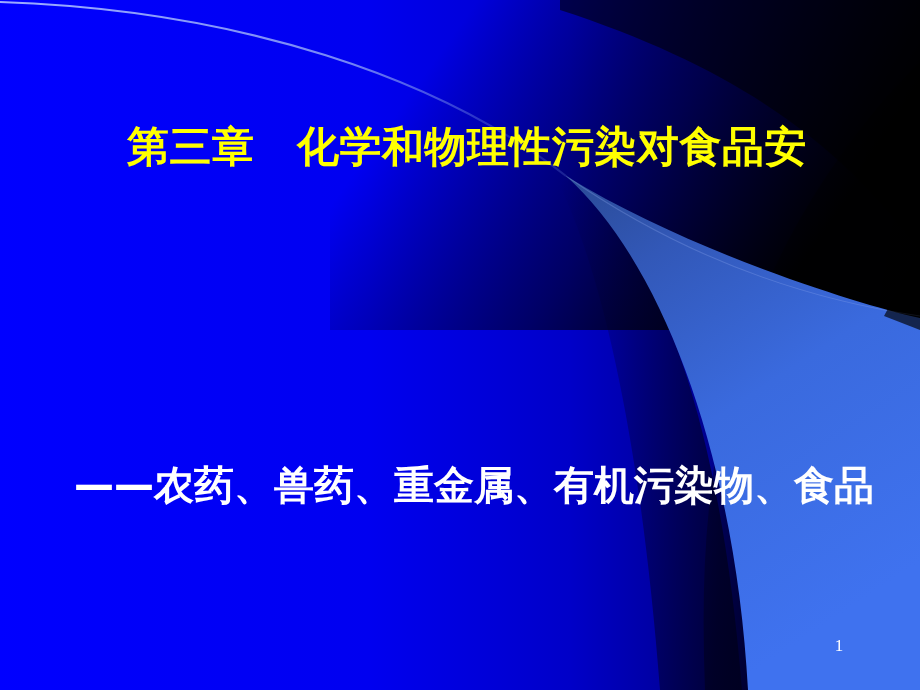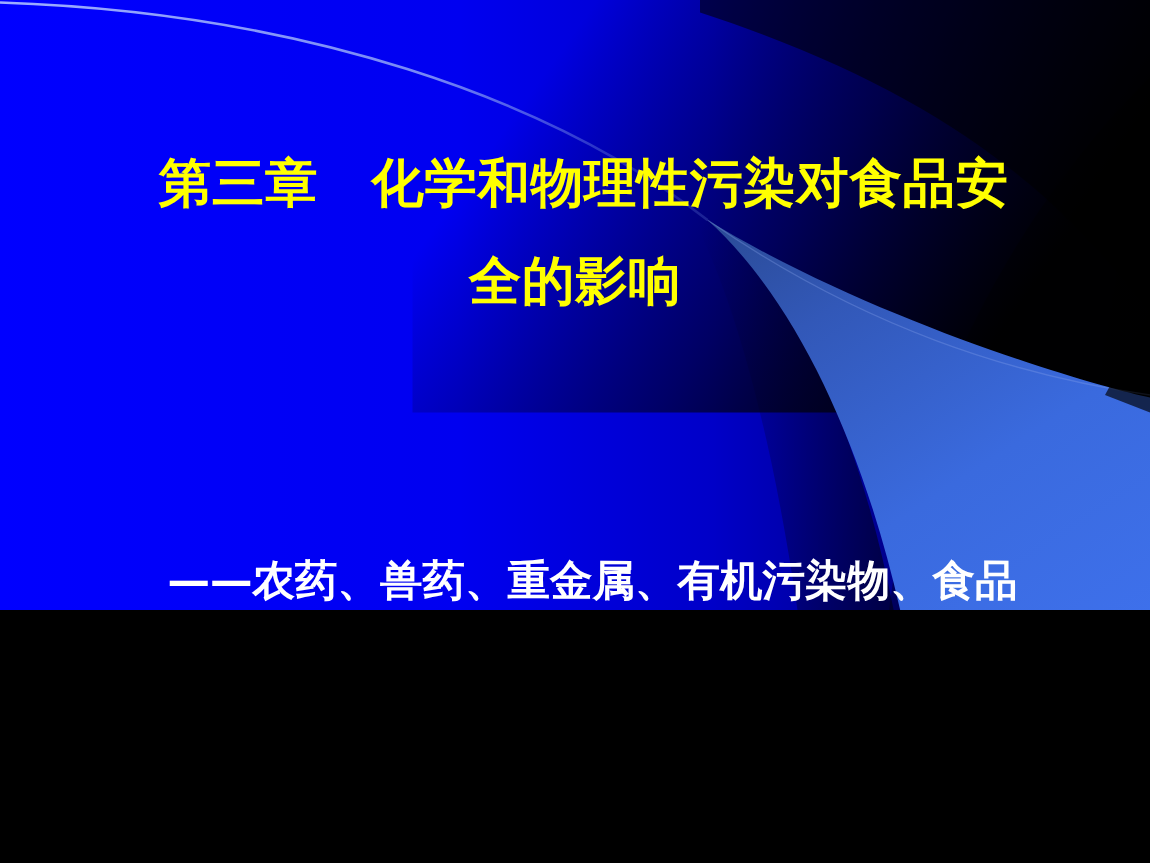--- a/index.html
+++ b/index.html
@@ -7,23 +7,23 @@
     padding: 0;
     background: #000000;
   }
   body {
     font-family: "Liberation Sans", sans-serif;
   }
 
   #slide {
     position: relative;
     width: 920px;
-    height: 488px;
+    height: 690px;
     overflow: hidden;
-    background: #ef4444;
+    background: #15803d;
   }
 
   
   #slide-bg {
     position: absolute;
     inset: 0;
     width: 920px;
     height: 690px;
     display: block;
   }
@@ -62,24 +62,25 @@
     position: absolute;
     left: 60px;
     top: 440px;
     width: 830px;
     text-align: center;
   }
 
   .subtitle-line {
     color: #ffffff;
     font-weight: bold;
-    font-size: 34px;
+    font-size: 40px;
     line-height: 50px;
     white-space: pre;
     font-family: "DejaVu Sans", "Liberation Sans", sans-serif;
+    margin-top: 20px;
   }
 
   .subtitle-line-1 {
     padding-right: 2px;
   }
 
   .page-number {
     position: absolute;
     left: 826px;
     top: 636px;
@@ -162,21 +163,20 @@
 
     <path d="M 566,176 C 690,262 810,300 920,316" fill="none" stroke="#8fa8f0" stroke-width="1.1" opacity="0.30"></path>
 
     <path d="M 920,250 L 920,330 L 884,316 Z" fill="#000000" opacity="0.65"></path>
   </svg>
 
   <div class="content">
 
     <div class="title-block">
       <div class="title-line title-line-1">第三章　化学和物理性污染对食品安</div>
-      <div class="title-line title-line-2">全的影响</div>
     </div>
 
     <div class="subtitle-block">
       <div class="subtitle-line subtitle-line-1">——农药、兽药、重金属、有机污染物、食品</div>
     </div>
 
     <div class="page-number">1</div>
 
   </div>
 </div>

